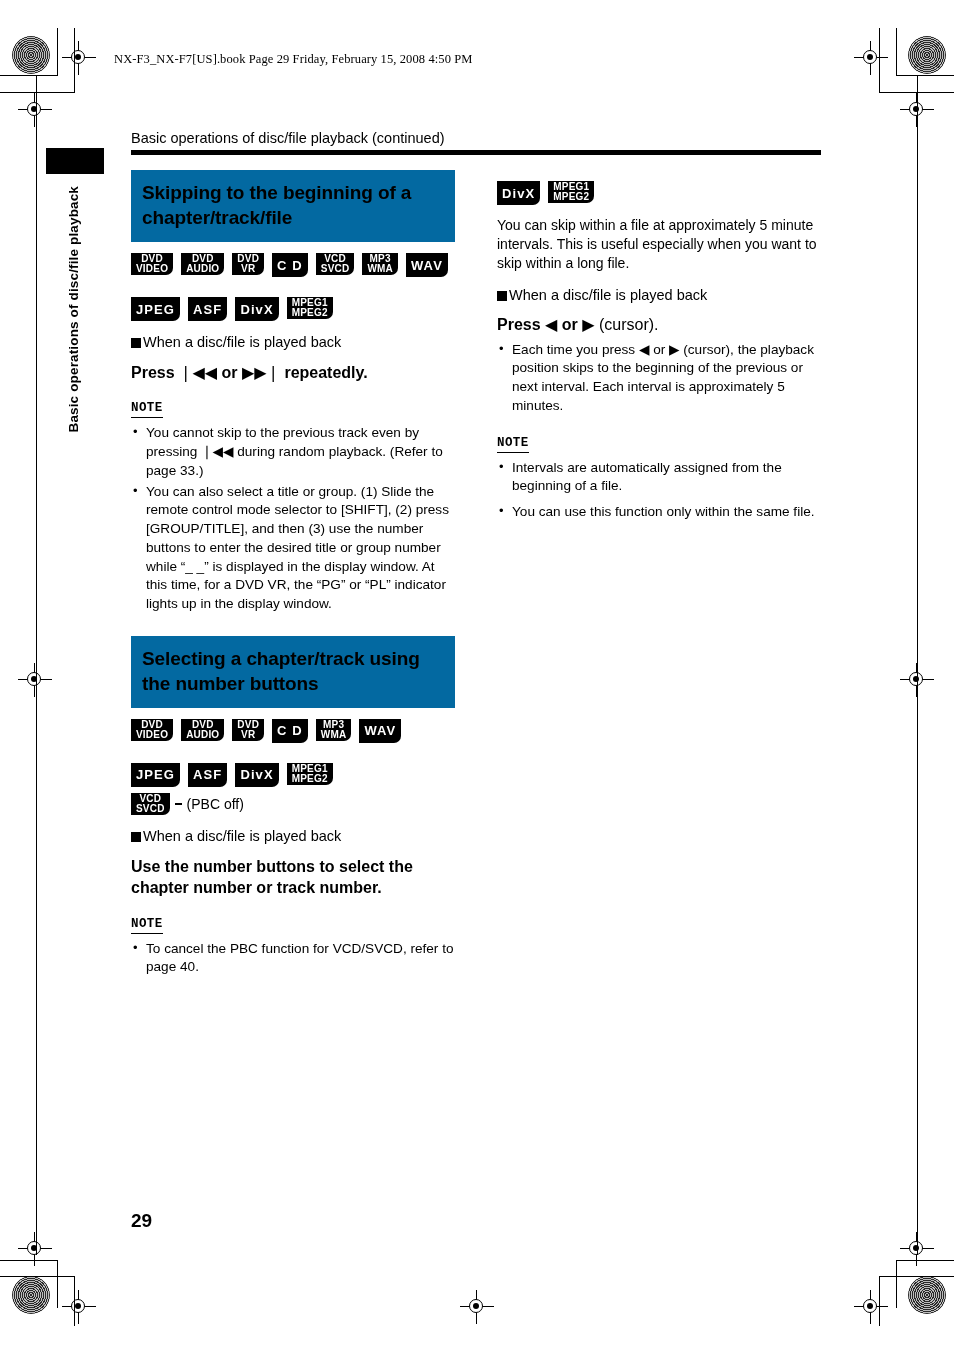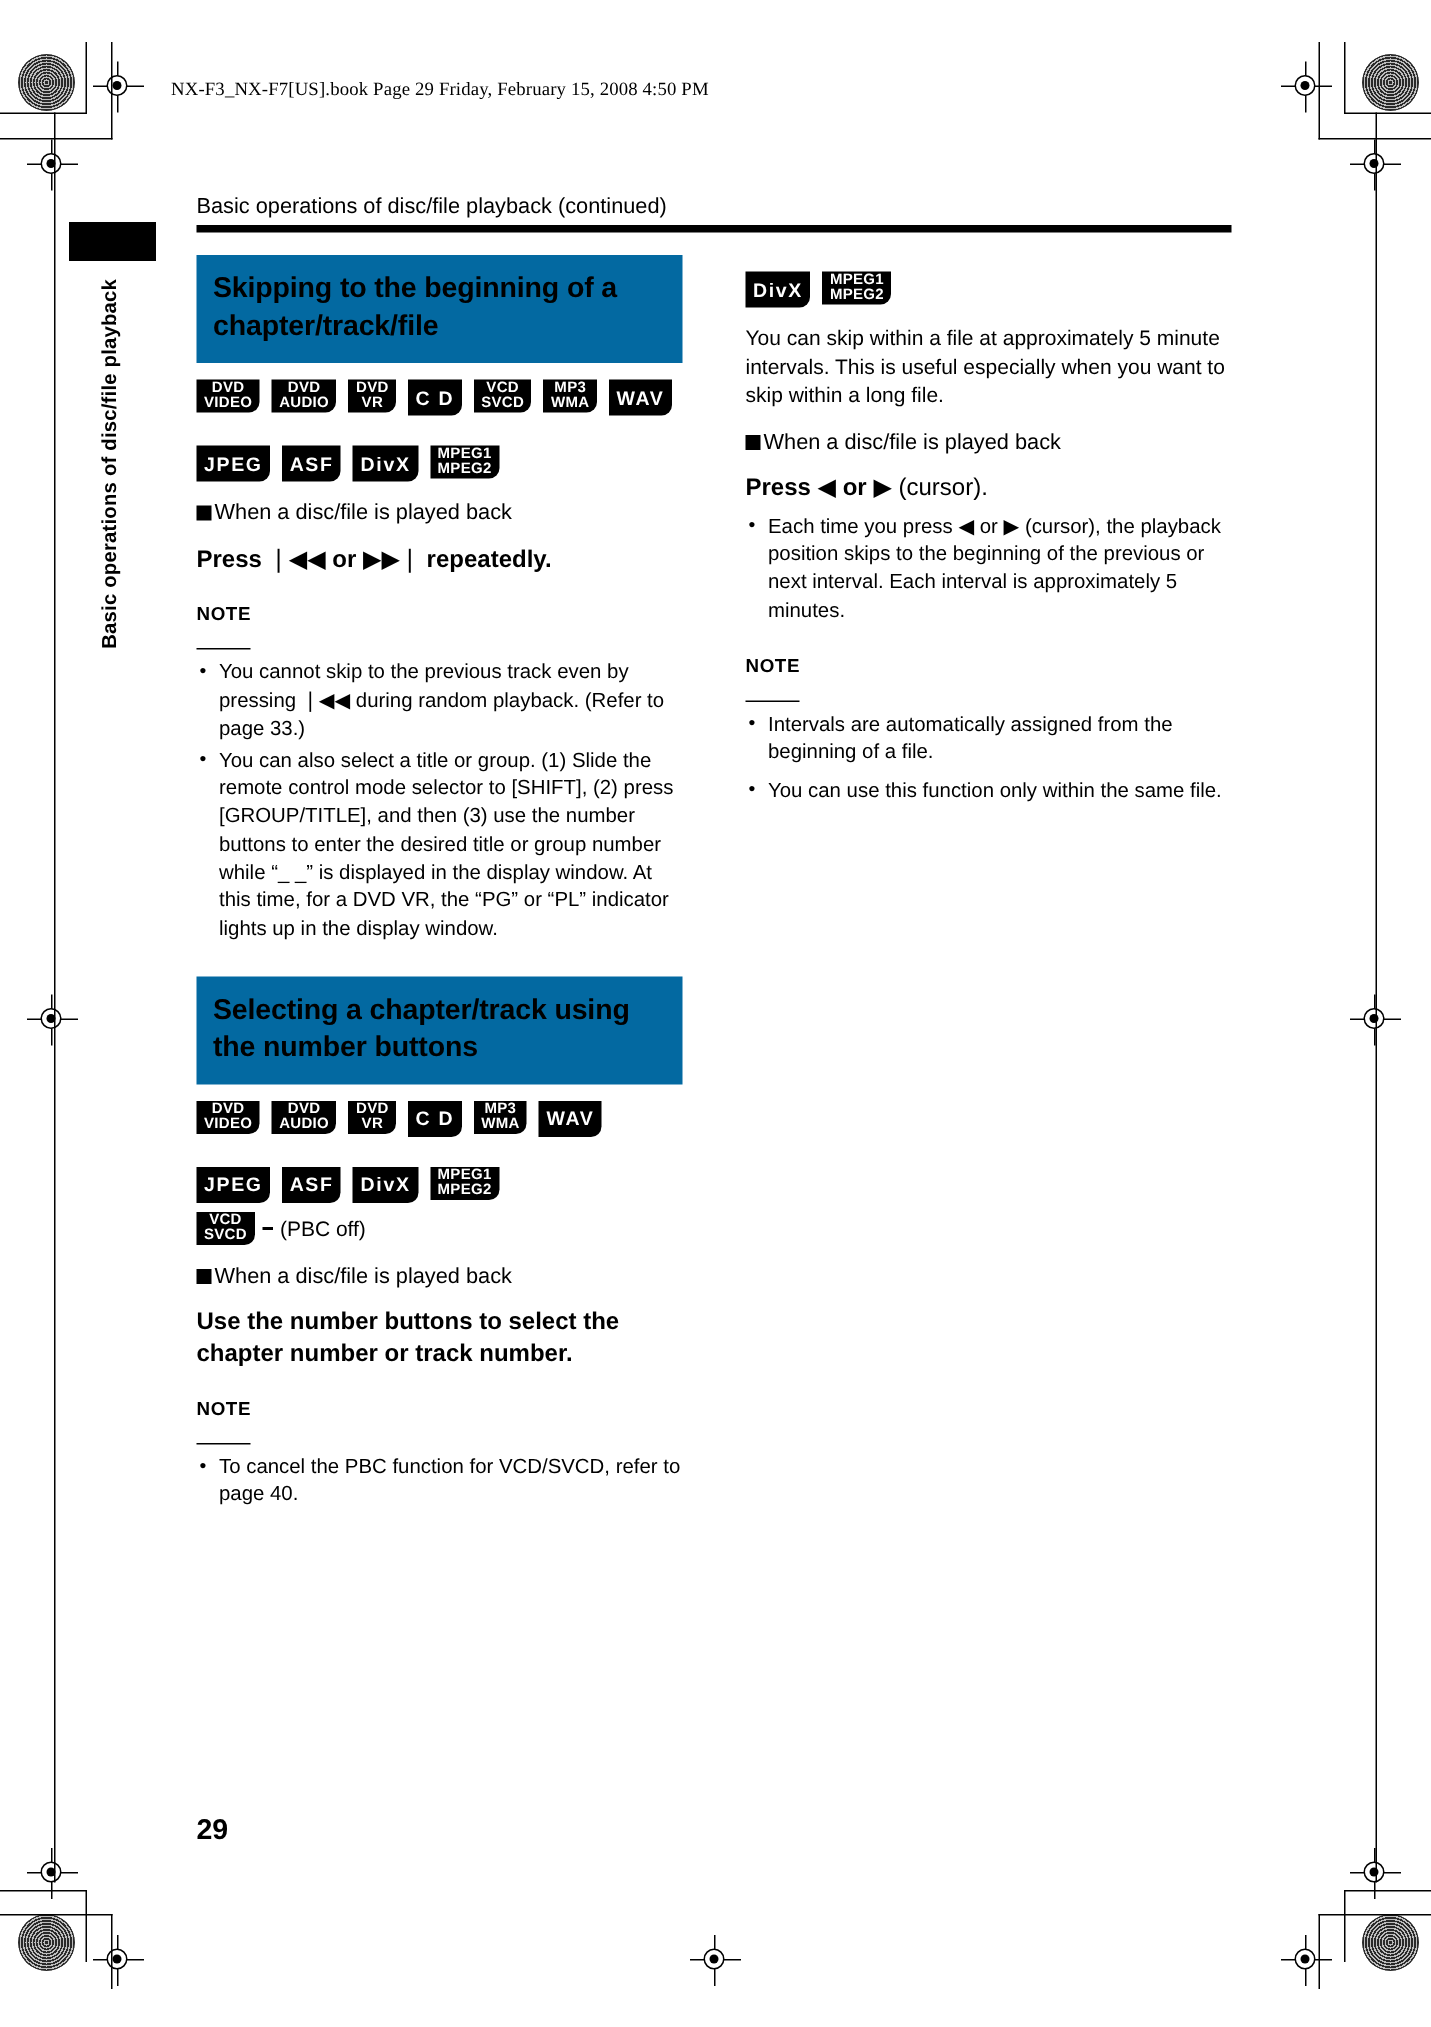--- a/index.html
+++ b/index.html
@@ -204,21 +204,22 @@
     line-height: 1.37;
     margin-top: 11px;
   }
   .note-head {
     font-size: 12.5px;
     font-weight: bold;
     letter-spacing: 0.4px;
     margin-top: 18px;
     display: inline-block;
     border-bottom: 1.6px solid #000;
-    padding-bottom: 16px;
+    padding-bottom: 2px;
+    font-family: Liberation Mono, monospace;
   }
   .note-head-wrap { margin-top: 0; }
   ul.notes {
     list-style: none;
     margin: 6px 0 0 0;
     padding: 0;
     font-size: 13.6px;
     line-height: 1.38;
   }
   ul.notes li {

